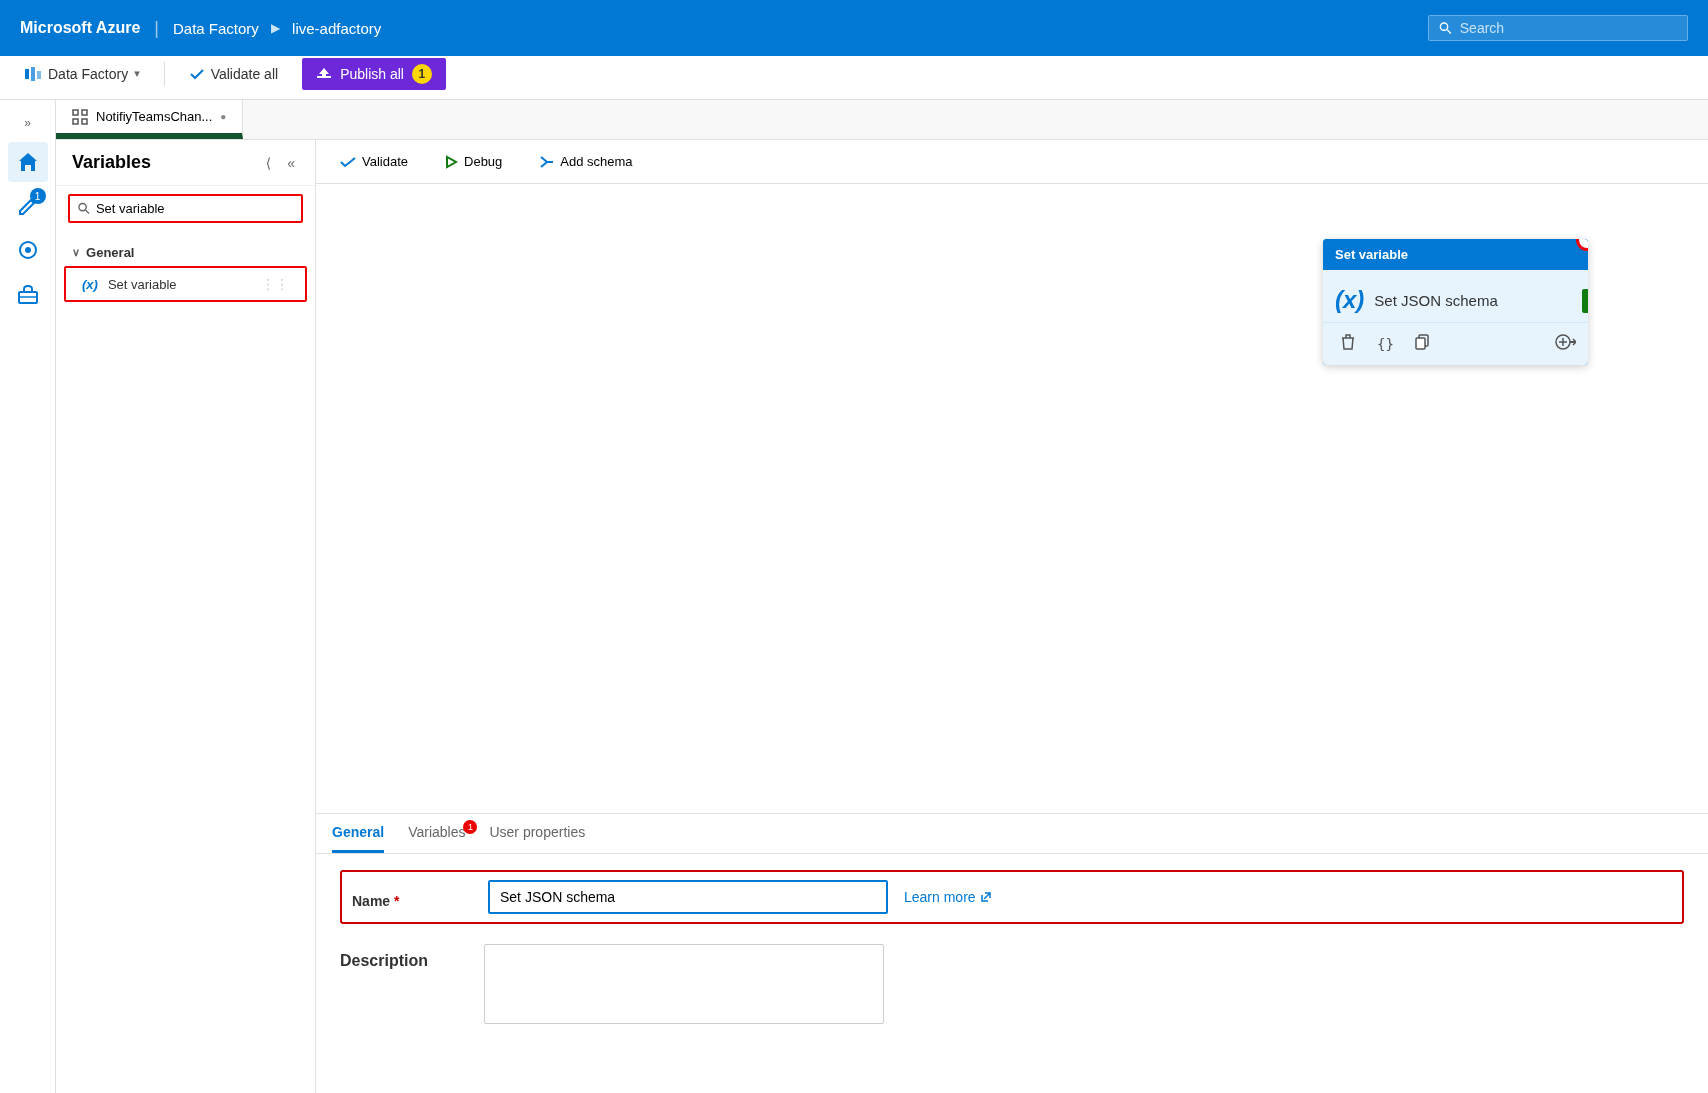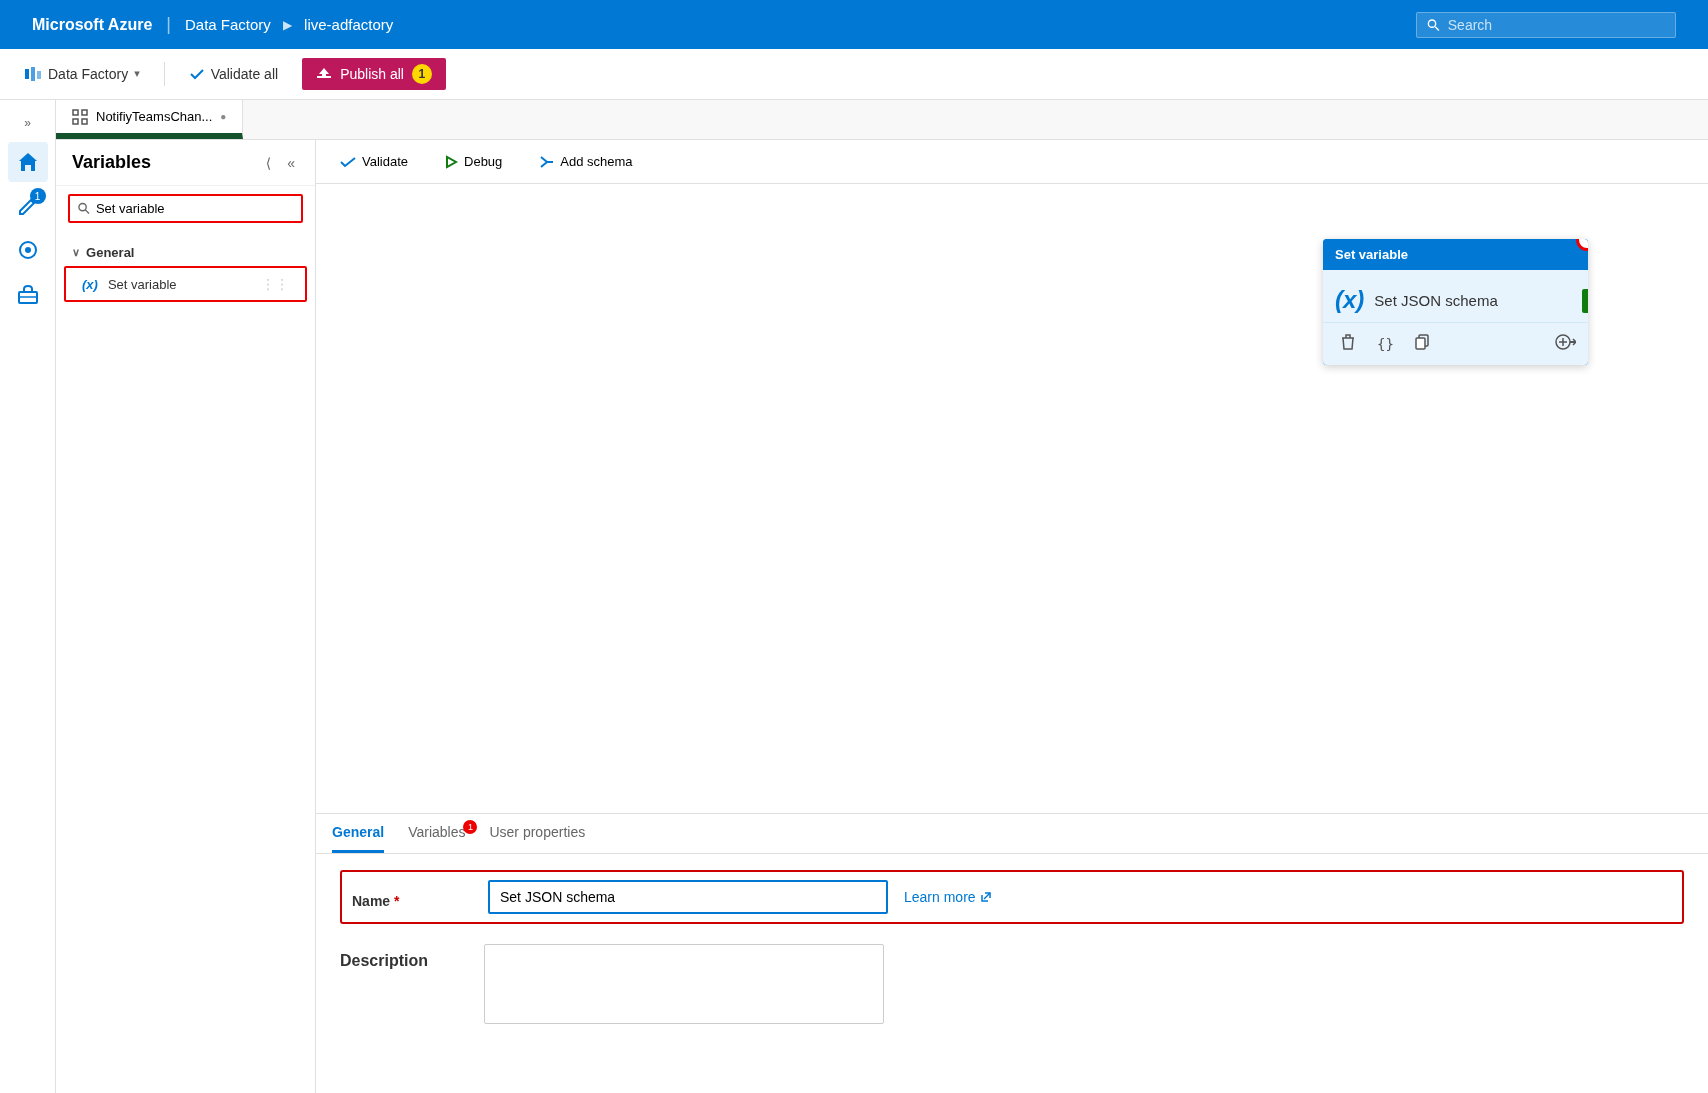--- a/index.html
+++ b/index.html
@@ -1,24 +1,24 @@
 <!DOCTYPE html>
 <html><head>
   <meta charset="utf-8">
   <style>
     * { box-sizing: border-box; margin: 0; padding: 0; }
     body { font-family: 'Segoe UI', Arial, sans-serif; font-size: 14px; background: #f3f2f1; overflow: hidden; }
 
     
     .azure-topbar {
       background: #0078d4;
-      height: 49px;
-      display: flex;
-      align-items: center;
-      padding: 0 32px;
+      height: 56px;
+      display: flex;
+      align-items: center;
+      padding: 0 20px;
       gap: 12px;
       position: fixed;
       top: 0; left: 0; right: 0;
       z-index: 100;
     }
     .azure-topbar-brand {
       color: white;
       font-size: 16px;
       font-weight: 600;
       white-space: nowrap;
@@ -80,21 +80,21 @@
       gap: 6px;
       color: #333;
       font-size: 14px;
       cursor: pointer;
       padding: 4px 8px;
       border-radius: 2px;
     }
     .toolbar2-chevron { font-size: 11px; color: #666; }
     .toolbar2-sep { width: 1px; height: 24px; background: #ddd; }
     .publish-btn {
-      background: #be185d;
+      background: #6d28d9;
       color: white;
       border: none;
       border-radius: 2px;
       padding: 6px 14px;
       display: flex;
       align-items: center;
       gap: 8px;
       font-size: 14px;
       cursor: pointer;
     }

